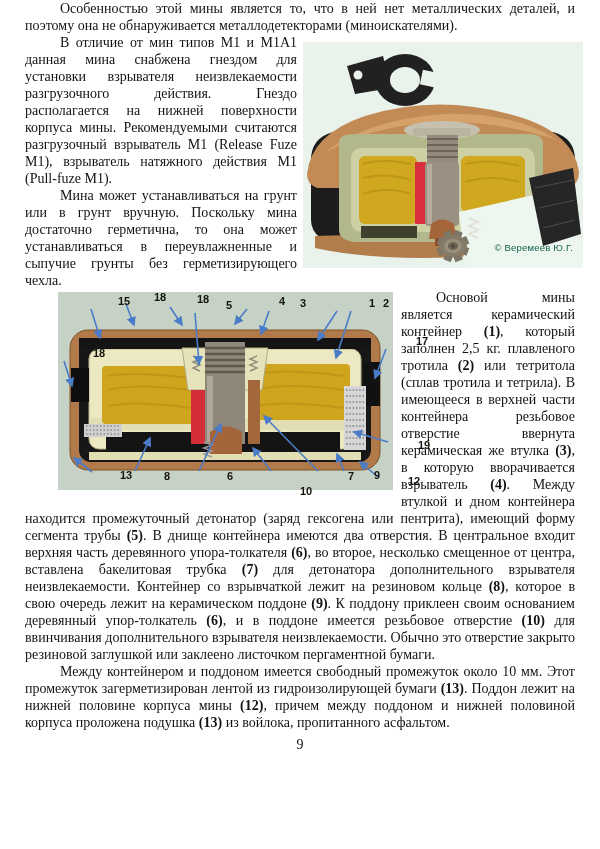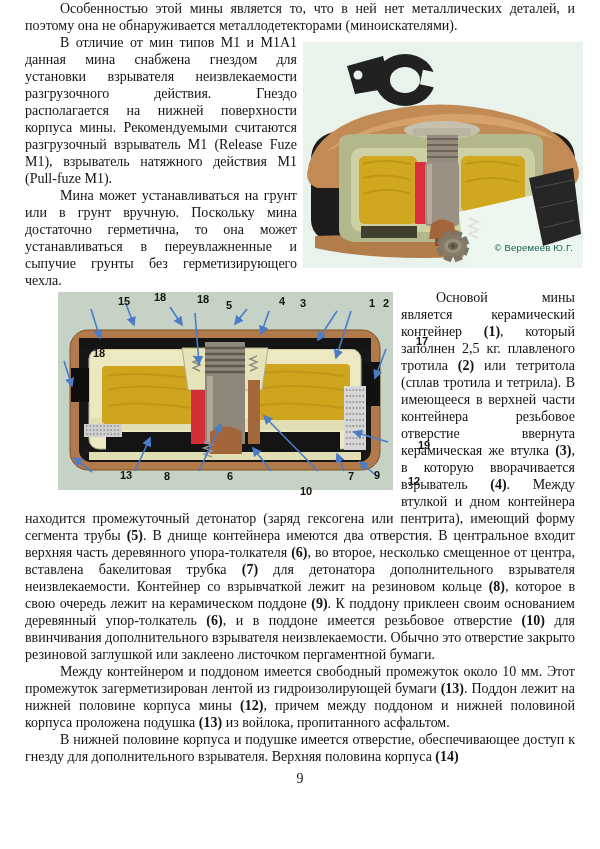--- a/index.html
+++ b/index.html
@@ -175,16 +175,15 @@
         <span class="callout" style="left: 207px; top: 194px;">10</span>
         <span class="callout" style="left: 255px; top: 179px;">7</span>
         <span class="callout" style="left: 281px; top: 178px;">9</span>
         <span class="callout" style="left: 315px; top: 184px;">12</span>
         <span class="callout" style="left: 325px; top: 148px;">19</span>
       </div>
   </div>
 
   <p class="para">Основой мины является керамический контейнер <b>(1)</b>, который заполнен 2,5 кг. плавленого тротила <b>(2)</b> или тетритола (сплав тротила и тетрила). В имеющееся в верхней части контейнера резьбовое отверстие ввернута керамическая же втулка <b>(3)</b>, в которую вворачивается взрыватель <b>(4)</b>. Между втулкой и дном контейнера находится промежуточный детонатор (заряд гексогена или пентрита), имеющий форму сегмента трубы <b>(5)</b>. В днище контейнера имеются два отверстия. В центральное входит верхняя часть деревянного упора-толкателя <b>(6)</b>, во второе, несколько смещенное от центра, вставлена бакелитовая трубка <b>(7)</b> для детонатора дополнительного взрывателя неизвлекаемости. Контейнер со взрывчаткой лежит на резиновом кольце <b>(8)</b>, которое в свою очередь лежит на керамическом поддоне <b>(9)</b>. К поддону приклеен своим основанием деревянный упор-толкатель <b>(6)</b>, и в поддоне имеется резьбовое отверстие <b>(10)</b> для ввинчивания дополнительного взрывателя неизвлекаемости. Обычно это отверстие закрыто резиновой заглушкой или заклеено листочком пергаментной бумаги.</p>
   <p class="para">Между контейнером и поддоном имеется свободный промежуток около 10 мм. Этот промежуток загерметизирован лентой из гидроизолирующей бумаги <b>(13)</b>. Поддон лежит на нижней половине корпуса мины <b>(12)</b>, причем между поддоном и нижней половиной корпуса проложена подушка <b>(13)</b> из войлока, пропитанного асфальтом.</p>
-  <p class="para">В нижней половине корпуса и подушке имеется отверстие, обеспечивающее доступ к гнезду для дополнительного взрывателя. Верхняя половина корпуса <b>(14)</b></p>
 
   <div class="pagenum">9</div>
 </div>
 
 </body></html>

